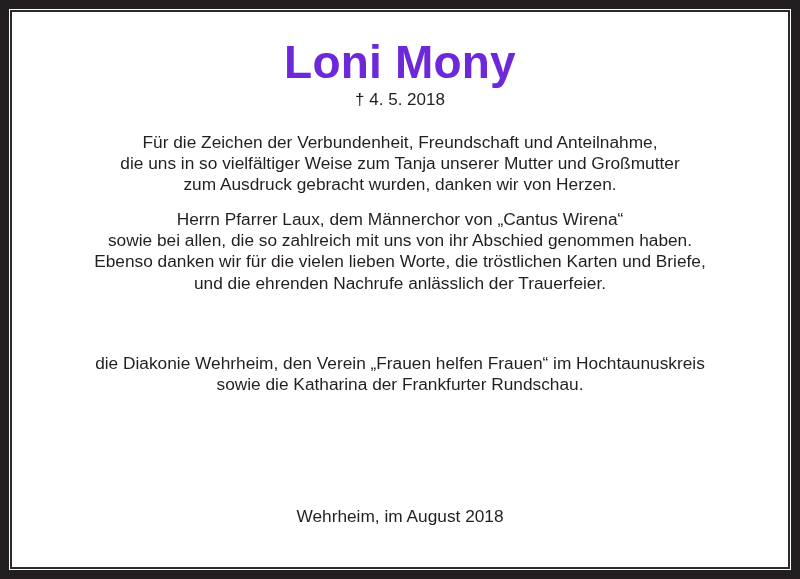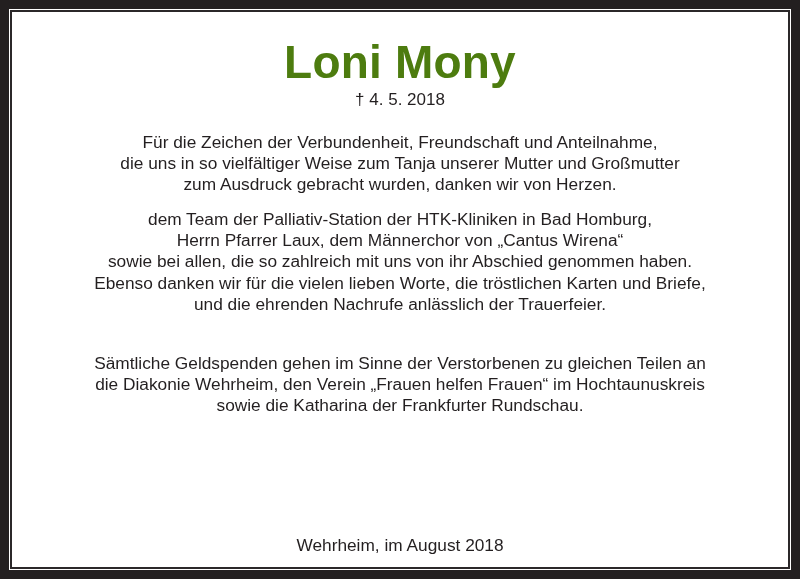--- a/index.html
+++ b/index.html
@@ -38,21 +38,21 @@
       font-family: "Liberation Sans", sans-serif;
     }
     .title {
       position: absolute;
       left: 0; right: 0;
       top: 24px;
       font-size: 46px;
       font-weight: bold;
       line-height: 52px;
       letter-spacing: 0.2px;
-      color: #4d7c0f;
+      color: #6d28d9;
       margin: 0;
     }
     .death-date {
       position: absolute;
       left: 0; right: 0;
       top: 77px;
       font-size: 17px;
       line-height: 22px;
     }
     .block {
@@ -63,48 +63,46 @@
     }
     .block .line {
       display: block;
       white-space: nowrap;
     }
     .p1 { top: 120px; }
     .p2 { top: 197px; }
     .p3 { top: 341px; }
     .closing { top: 423px; }
     .signers { top: 458px; }
-    .place-date { top: 523px; }
+    .place-date { top: 494px; }
   </style>
 </head>
 <body>
 
 <div class="outer-frame"></div>
 <div class="inner-frame"></div>
 
 <div class="content">
   <h1 class="title">Loni Mony</h1>
   <div class="death-date">† 4. 5. 2018</div>
 
   <div class="block p1">
     <span class="line">Für die Zeichen der Verbundenheit, Freundschaft und Anteilnahme,</span>
     <span class="line">die uns in so vielfältiger Weise zum Tanja unserer Mutter und Großmutter</span>
     <span class="line">zum Ausdruck gebracht wurden, danken wir von Herzen.</span>
   </div>
 
   <div class="block p2">
-    <span class="line">dem Team der Palliativ-Station der HTK-Kliniken in Bad Homburg,</span>
     <span class="line">Herrn Pfarrer Laux, dem Männerchor von „Cantus Wirena“</span>
     <span class="line">sowie bei allen, die so zahlreich mit uns von ihr Abschied genommen haben.</span>
     <span class="line">Ebenso danken wir für die vielen lieben Worte, die tröstlichen Karten und Briefe,</span>
     <span class="line">und die ehrenden Nachrufe anlässlich der Trauerfeier.</span>
   </div>
 
   <div class="block p3">
-    <span class="line">Sämtliche Geldspenden gehen im Sinne der Verstorbenen zu gleichen Teilen an</span>
     <span class="line">die Diakonie Wehrheim, den Verein „Frauen helfen Frauen“ im Hochtaunuskreis</span>
     <span class="line">sowie die Katharina der Frankfurter Rundschau.</span>
   </div>
 
 
   <div class="block signers">
   </div>
 
   <div class="block place-date">Wehrheim, im August 2018</div>
 </div>

